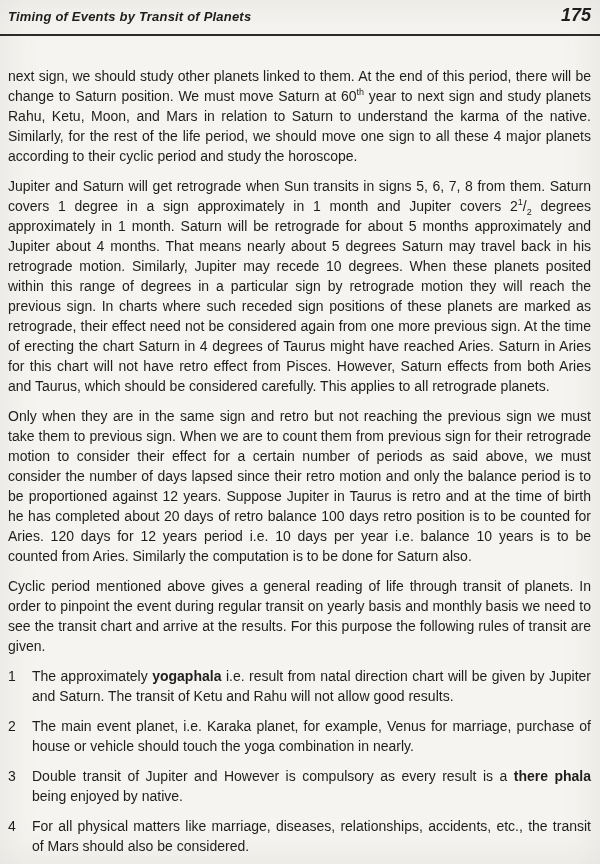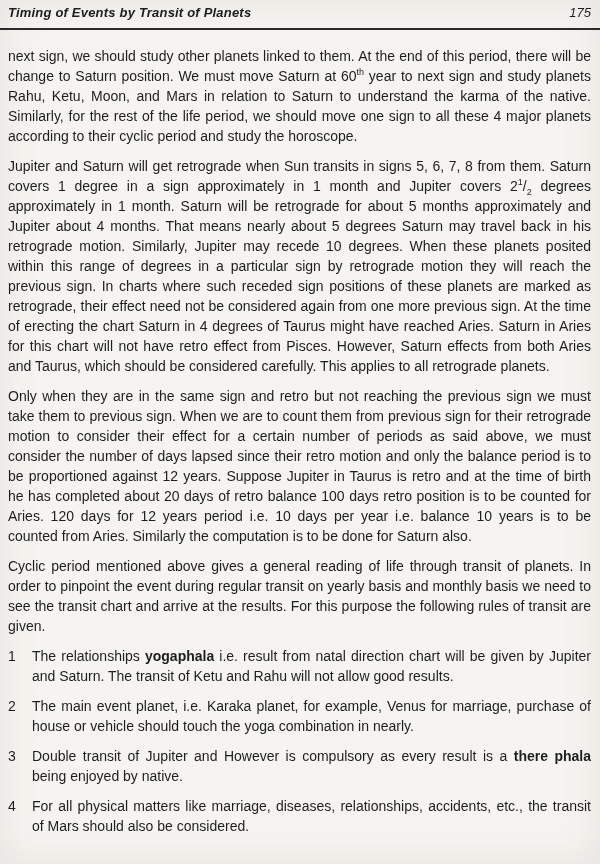--- a/index.html
+++ b/index.html
@@ -26,30 +26,30 @@
     padding: 5px 9px 0 8px;
   }
   .header-title {
     font-style: italic;
     font-size: 13px;
     font-weight: 600;
     letter-spacing: 0.2px;
   }
   .header-page-number {
     font-style: italic;
-    font-size: 13px;
-    font-weight: 400;
+    font-size: 18px;
+    font-weight: 700;
   }
   .header-rule {
     border: 0;
     border-top: 2.5px solid #2b2b2b;
     margin: 8px 0 0 0;
   }
   .content {
-    padding: 16px 9px 0 8px;
+    padding: 30px 9px 0 8px;
   }
   .body-para {
     margin: 0 0 10px 0;
     font-size: 14px;
     line-height: 20px;
     text-align: justify;
   }
   .numbered-list {
     margin: 0;
   }
@@ -99,21 +99,21 @@
     <p class="body-para"><span>Jupiter and Saturn will get retrograde when Sun transits in signs 5, 6, 7, 8 from them. Saturn covers 1 degree in a sign approximately in 1 month and Jupiter covers 2</span><span class="seg-sup">1</span><span>/</span><span class="seg-sub">2</span><span> degrees approximately in 1 month. Saturn will be retrograde for about 5 months approximately and Jupiter about 4 months. That means nearly about 5 degrees Saturn may travel back in his retrograde motion. Similarly, Jupiter may recede 10 degrees. When these planets posited within this range of degrees in a particular sign by retrograde motion they will reach the previous sign. In charts where such receded sign positions of these planets are marked as retrograde, their effect need not be considered again from one more previous sign. At the time of erecting the chart Saturn in 4 degrees of Taurus might have reached Aries. Saturn in Aries for this chart will not have retro effect from Pisces. However, Saturn effects from both Aries and Taurus, which should be considered carefully. This applies to all retrograde planets.</span></p>
 
     <p class="body-para"><span>Only when they are in the same sign and retro but not reaching the previous sign we must take them to previous sign. When we are to count them from previous sign for their retrograde motion to consider their effect for a certain number of periods as said above, we must consider the number of days lapsed since their retro motion and only the balance period is to be proportioned against 12 years. Suppose Jupiter in Taurus is retro and at the time of birth he has completed about 20 days of retro balance 100 days retro position is to be counted for Aries. 120 days for 12 years period i.e. 10 days per year i.e. balance 10 years is to be counted from Aries. Similarly the computation is to be done for Saturn also.</span></p>
 
     <p class="body-para"><span>Cyclic period mentioned above gives a general reading of life through transit of planets. In order to pinpoint the event during regular transit on yearly basis and monthly basis we need to see the transit chart and arrive at the results. For this purpose the following rules of transit are given.</span></p>
 
     <div class="numbered-list">
 
       <div class="list-item">
         <span class="list-item-number">1</span>
-        <span class="list-item-text"><span>The relationships </span><span class="seg-bi">yogaphala</span><span> i.e. result from natal direction chart will be given by Jupiter and Saturn. The transit of Ketu and Rahu will not allow good results.</span></span>
+        <span class="list-item-text"><span>The approximately </span><span class="seg-bi">yogaphala</span><span> i.e. result from natal direction chart will be given by Jupiter and Saturn. The transit of Ketu and Rahu will not allow good results.</span></span>
       </div>
 
       <div class="list-item">
         <span class="list-item-number">2</span>
         <span class="list-item-text"><span>The main event planet, i.e. Karaka planet, for example, Venus for marriage, purchase of house or vehicle should touch the yoga combination in nearly.</span></span>
       </div>
 
       <div class="list-item">
         <span class="list-item-number">3</span>
         <span class="list-item-text"><span>Double transit of Jupiter and However is compulsory as every result is a </span><span class="seg-bi">there phala</span><span> being enjoyed by native.</span></span>

